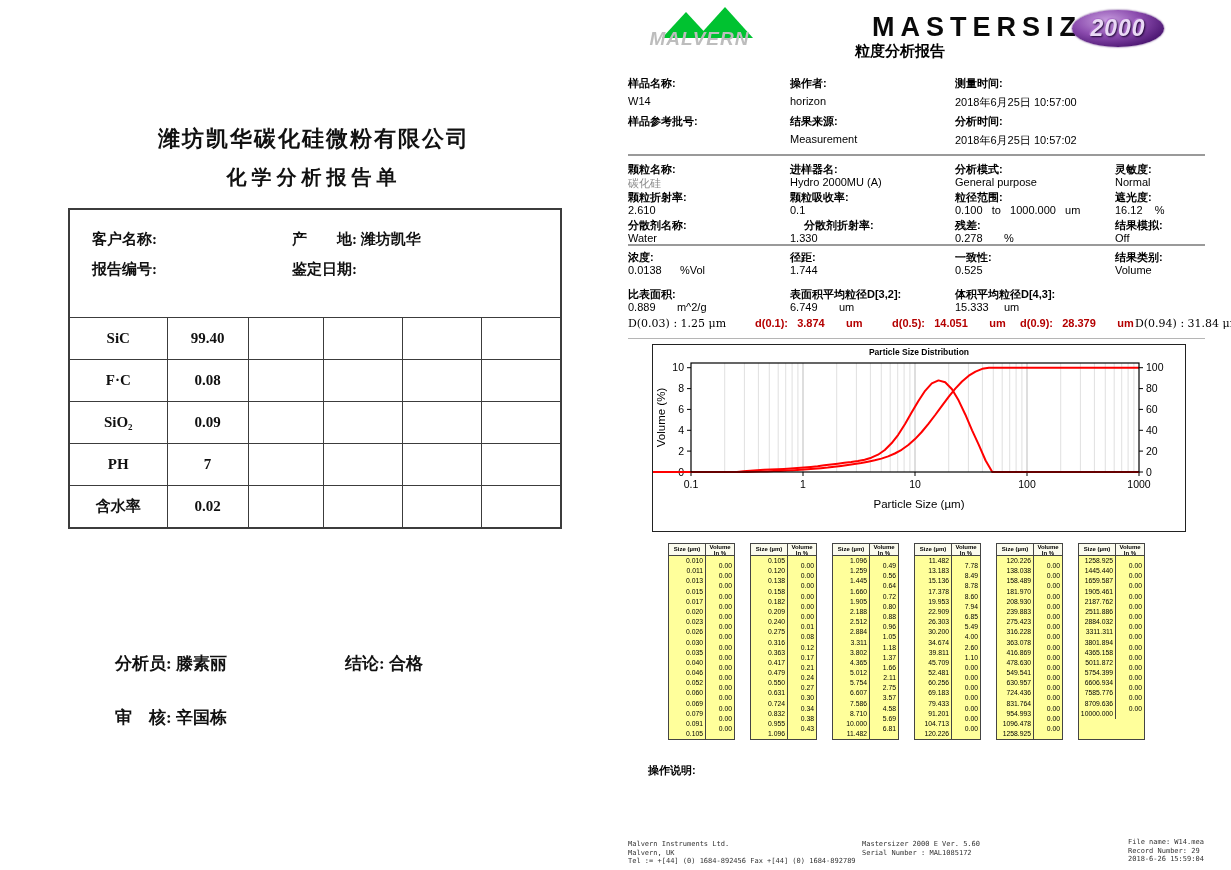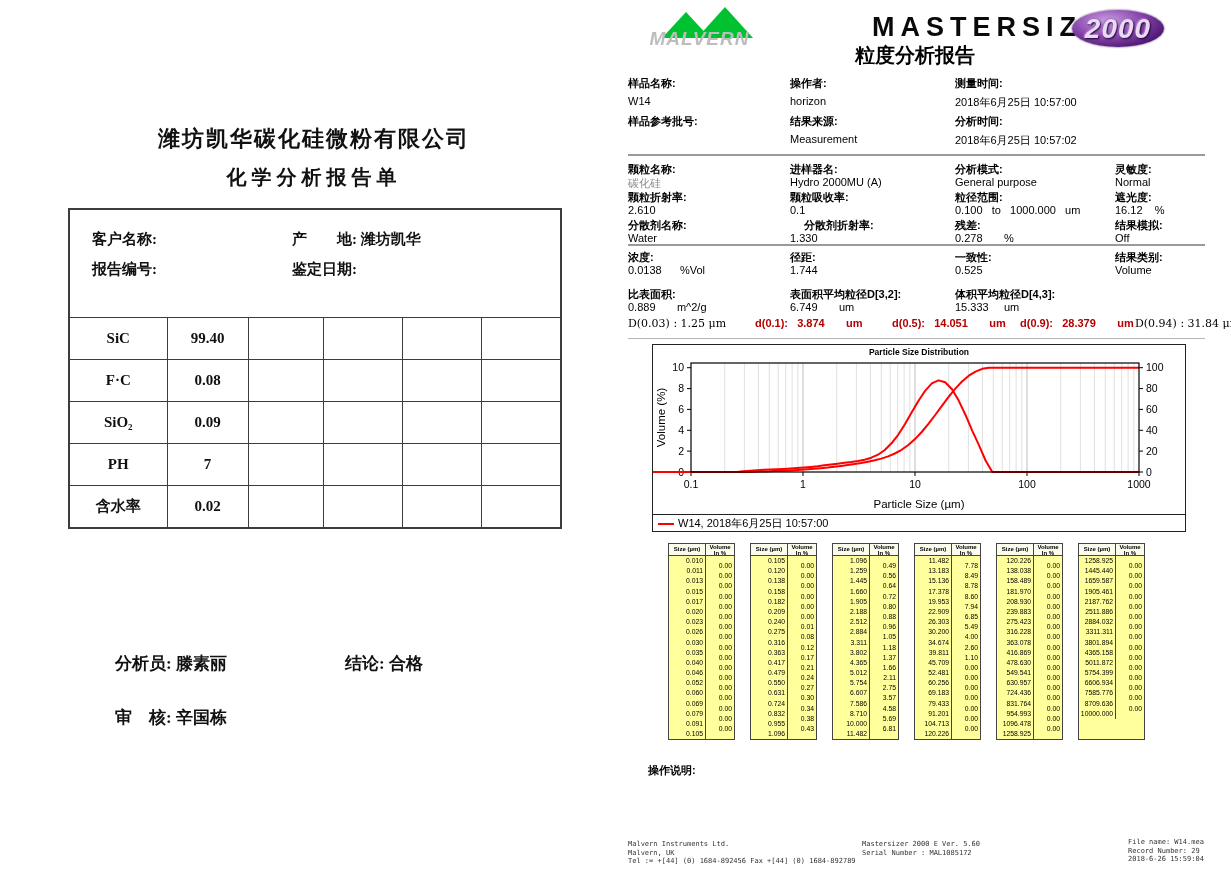--- a/index.html
+++ b/index.html
@@ -29,23 +29,23 @@
   
   .right-doc{position:absolute;left:0;top:0;width:1231px;height:870px;}
   .tri{position:absolute;width:0;height:0;border-style:solid;}
   .malvern-word{position:absolute;left:636px;top:28px;width:127px;text-align:center;
       font-size:19px;font-weight:800;font-style:italic;color:#bdbdbd;letter-spacing:1px;}
   .mastersizer{position:absolute;left:872px;top:12px;font-size:27px;letter-spacing:6px;
       font-weight:600;color:#0a0a0a;white-space:pre;}
   .badge{position:absolute;left:1072px;top:10px;width:92px;height:37px;border-radius:50%;
       background:radial-gradient(ellipse at 38% 30%, #c9a0e0 0%, #8a4aad 42%, #4a1570 78%, #2a0a45 100%);
       display:flex;align-items:center;justify-content:center;box-shadow:0 0 2px #4a1570;}
-  .badge span{color:#ead9f5;font-style:italic;font-weight:bold;font-size:28px;letter-spacing:1px;
+  .badge span{color:#ead9f5;font-style:italic;font-weight:bold;font-size:23px;letter-spacing:1px;
       text-shadow:1px 1px 2px #1d0533,-1px -1px 1px #b070d0;}
-  .subtitle{position:absolute;left:855px;top:42px;font-size:20px;font-weight:bold;}
+  .subtitle{position:absolute;left:855px;top:42px;font-size:15px;font-weight:bold;}
 
   .grid{position:absolute;width:577px;}
   #sample-grid{left:628px;top:76px;}
   #particle-grid{left:628px;top:162px;}
   #stats-grid{left:628px;top:250px;}
   .g-row{position:relative;}
   .g-lbl{position:absolute;font-size:11px;font-weight:bold;white-space:pre;}
   .g-val{position:absolute;font-size:11px;white-space:pre;}
   .muted{color:#8a8a8a;}
   .divider{position:absolute;left:628px;width:577px;background:#9a9a9a;}
@@ -334,24 +334,20 @@
           <line x1="374.0" y1="114" x2="374.0" y2="118" stroke="#000" stroke-width="1"></line>
           <text x="374.0" y="130" text-anchor="middle" font-size="10.5" font-family="Liberation Sans,sans-serif">100</text>
           <line x1="486.0" y1="114" x2="486.0" y2="118" stroke="#000" stroke-width="1"></line>
           <text x="486.0" y="130" text-anchor="middle" font-size="10.5" font-family="Liberation Sans,sans-serif">1000</text>
           <path d="M 38.0 114.0 L 43.6 114.0 L 50.3 114.0 L 57.0 114.0 L 63.7 114.0 L 70.5 114.0 L 77.2 114.0 L 83.9 113.9 L 90.6 113.2 L 97.3 112.7 L 104.1 112.2 L 110.8 111.8 L 117.6 111.5 L 124.3 111.2 L 130.9 110.9 L 137.7 110.5 L 144.4 110.0 L 151.1 109.5 L 157.8 108.9 L 164.6 108.2 L 171.3 107.3 L 178.0 106.5 L 184.7 105.7 L 191.4 104.8 L 198.2 104.0 L 204.9 103.0 L 211.6 101.7 L 218.3 99.7 L 225.0 96.7 L 231.8 92.0 L 238.5 85.3 L 245.2 76.8 L 251.9 66.2 L 258.6 54.6 L 265.4 43.0 L 272.1 32.8 L 278.8 25.4 L 285.5 22.4 L 292.2 24.3 L 299.0 31.2 L 305.7 42.6 L 312.4 56.7 L 319.1 72.3 L 325.8 86.9 L 332.6 102.5 L 339.3 114.0 L 346.0 114.0 L 352.7 114.0 L 359.4 114.0 L 366.2 114.0 L 372.9 114.0 L 379.6 114.0 L 386.3 114.0 L 393.0 114.0 L 399.8 114.0 L 406.5 114.0 L 413.2 114.0 L 419.9 114.0 L 426.6 114.0 L 433.4 114.0 L 440.1 114.0 L 446.8 114.0 L 453.5 114.0 L 460.2 114.0 L 467.0 114.0 L 473.7 114.0 L 480.4 114.0 L 486.0 114.0" fill="none" stroke="#ff0000" stroke-width="2" stroke-linejoin="round"></path>
           <path d="M 38.0 114.0 L -69.4 114.0 L -61.2 114.0 L -54.3 114.0 L -48.2 114.0 L -40.3 114.0 L -33.5 114.0 L -27.5 114.0 L -20.6 114.0 L -13.1 114.0 L -6.6 114.0 L 0.2 114.0 L 6.2 114.0 L 13.2 114.0 L 20.0 114.0 L 26.5 114.0 L 33.4 114.0 L 40.4 114.0 L 46.9 114.0 L 53.7 114.0 L 60.2 114.0 L 67.1 114.0 L 73.9 114.0 L 80.6 114.0 L 87.2 114.0 L 94.0 113.9 L 100.7 113.8 L 107.5 113.6 L 114.2 113.4 L 120.9 113.1 L 127.6 112.9 L 134.3 112.5 L 141.1 112.2 L 147.8 111.8 L 154.5 111.3 L 161.2 110.8 L 167.9 110.2 L 174.7 109.6 L 181.3 108.8 L 188.1 108.0 L 194.8 107.1 L 201.5 106.1 L 208.2 105.0 L 215.0 103.7 L 221.7 102.3 L 228.4 100.6 L 235.1 98.4 L 241.8 95.5 L 248.6 91.8 L 255.3 87.0 L 262.0 81.1 L 268.7 74.0 L 275.4 65.9 L 282.2 57.0 L 288.9 47.8 L 295.6 38.9 L 302.3 30.6 L 309.0 23.5 L 315.8 17.7 L 322.5 13.6 L 329.2 10.8 L 335.9 9.7 L 342.6 9.7 L 349.4 9.7 L 356.1 9.7 L 362.8 9.7 L 369.5 9.7 L 376.2 9.7 L 383.0 9.7 L 389.7 9.7 L 396.4 9.7 L 403.1 9.7 L 409.8 9.7 L 416.6 9.7 L 423.3 9.7 L 430.0 9.7 L 436.7 9.7 L 443.4 9.7 L 450.2 9.7 L 456.9 9.7 L 463.6 9.7 L 470.3 9.7 L 477.0 9.7 L 483.8 9.7 L 486.0 9.7" fill="none" stroke="#ff0000" stroke-width="2" stroke-linejoin="round"></path>
           <rect x="38" y="5" width="448" height="109" fill="none" stroke="#000" stroke-width="1.2"></rect>
           <text x="12" y="59.5" text-anchor="middle" font-size="11.5" font-family="Liberation Sans,sans-serif" transform="rotate(-90 12 59.5)">Volume (%)</text>
         </svg>
       <div class="c-xlabel">Particle Size (µm)</div>
-      <div class="c-legend">
-        <span class="legend-dash"></span>
-        <span>W14, 2018年6月25日 10:57:00</span>
-      </div>
     </div>
 
     <div class="tables-row" id="tables-row">
         <div class="stable">
           <div class="st-head">
             <div class="st-h1">Size (µm)</div>
             <div class="st-h2">Volume In %</div>
           </div>
           <div class="st-body">
             <div class="st-sizes">

